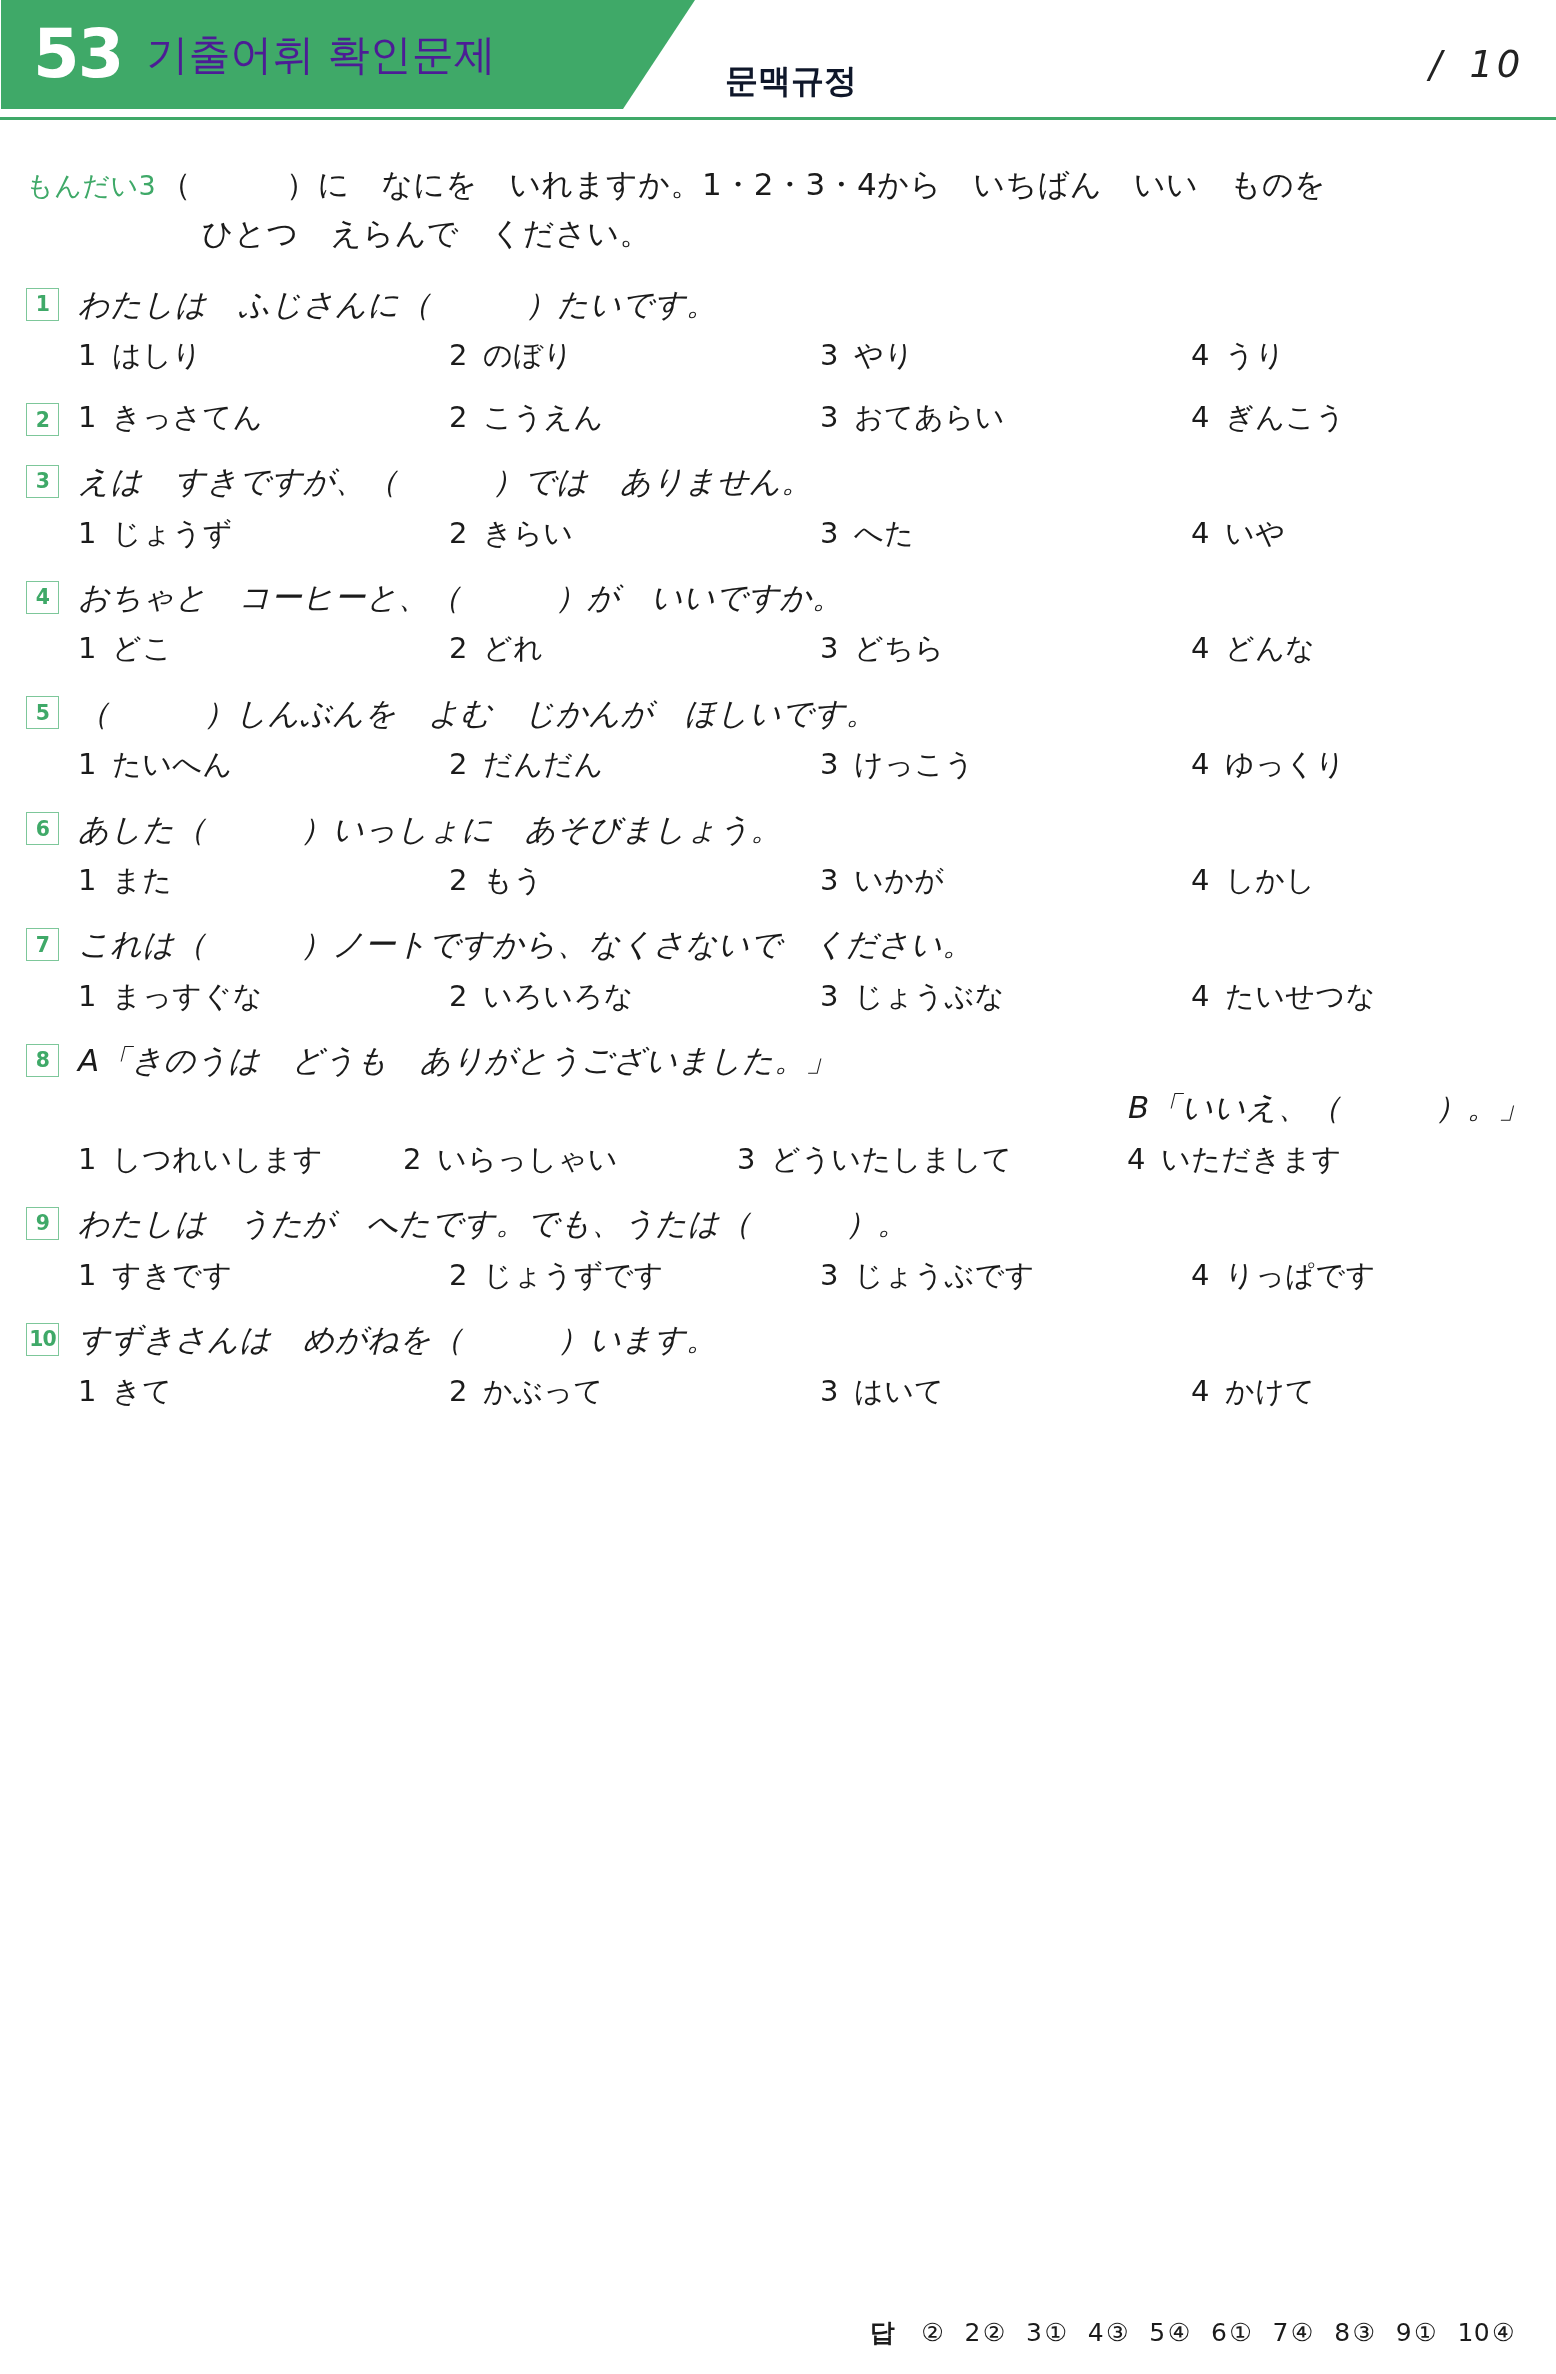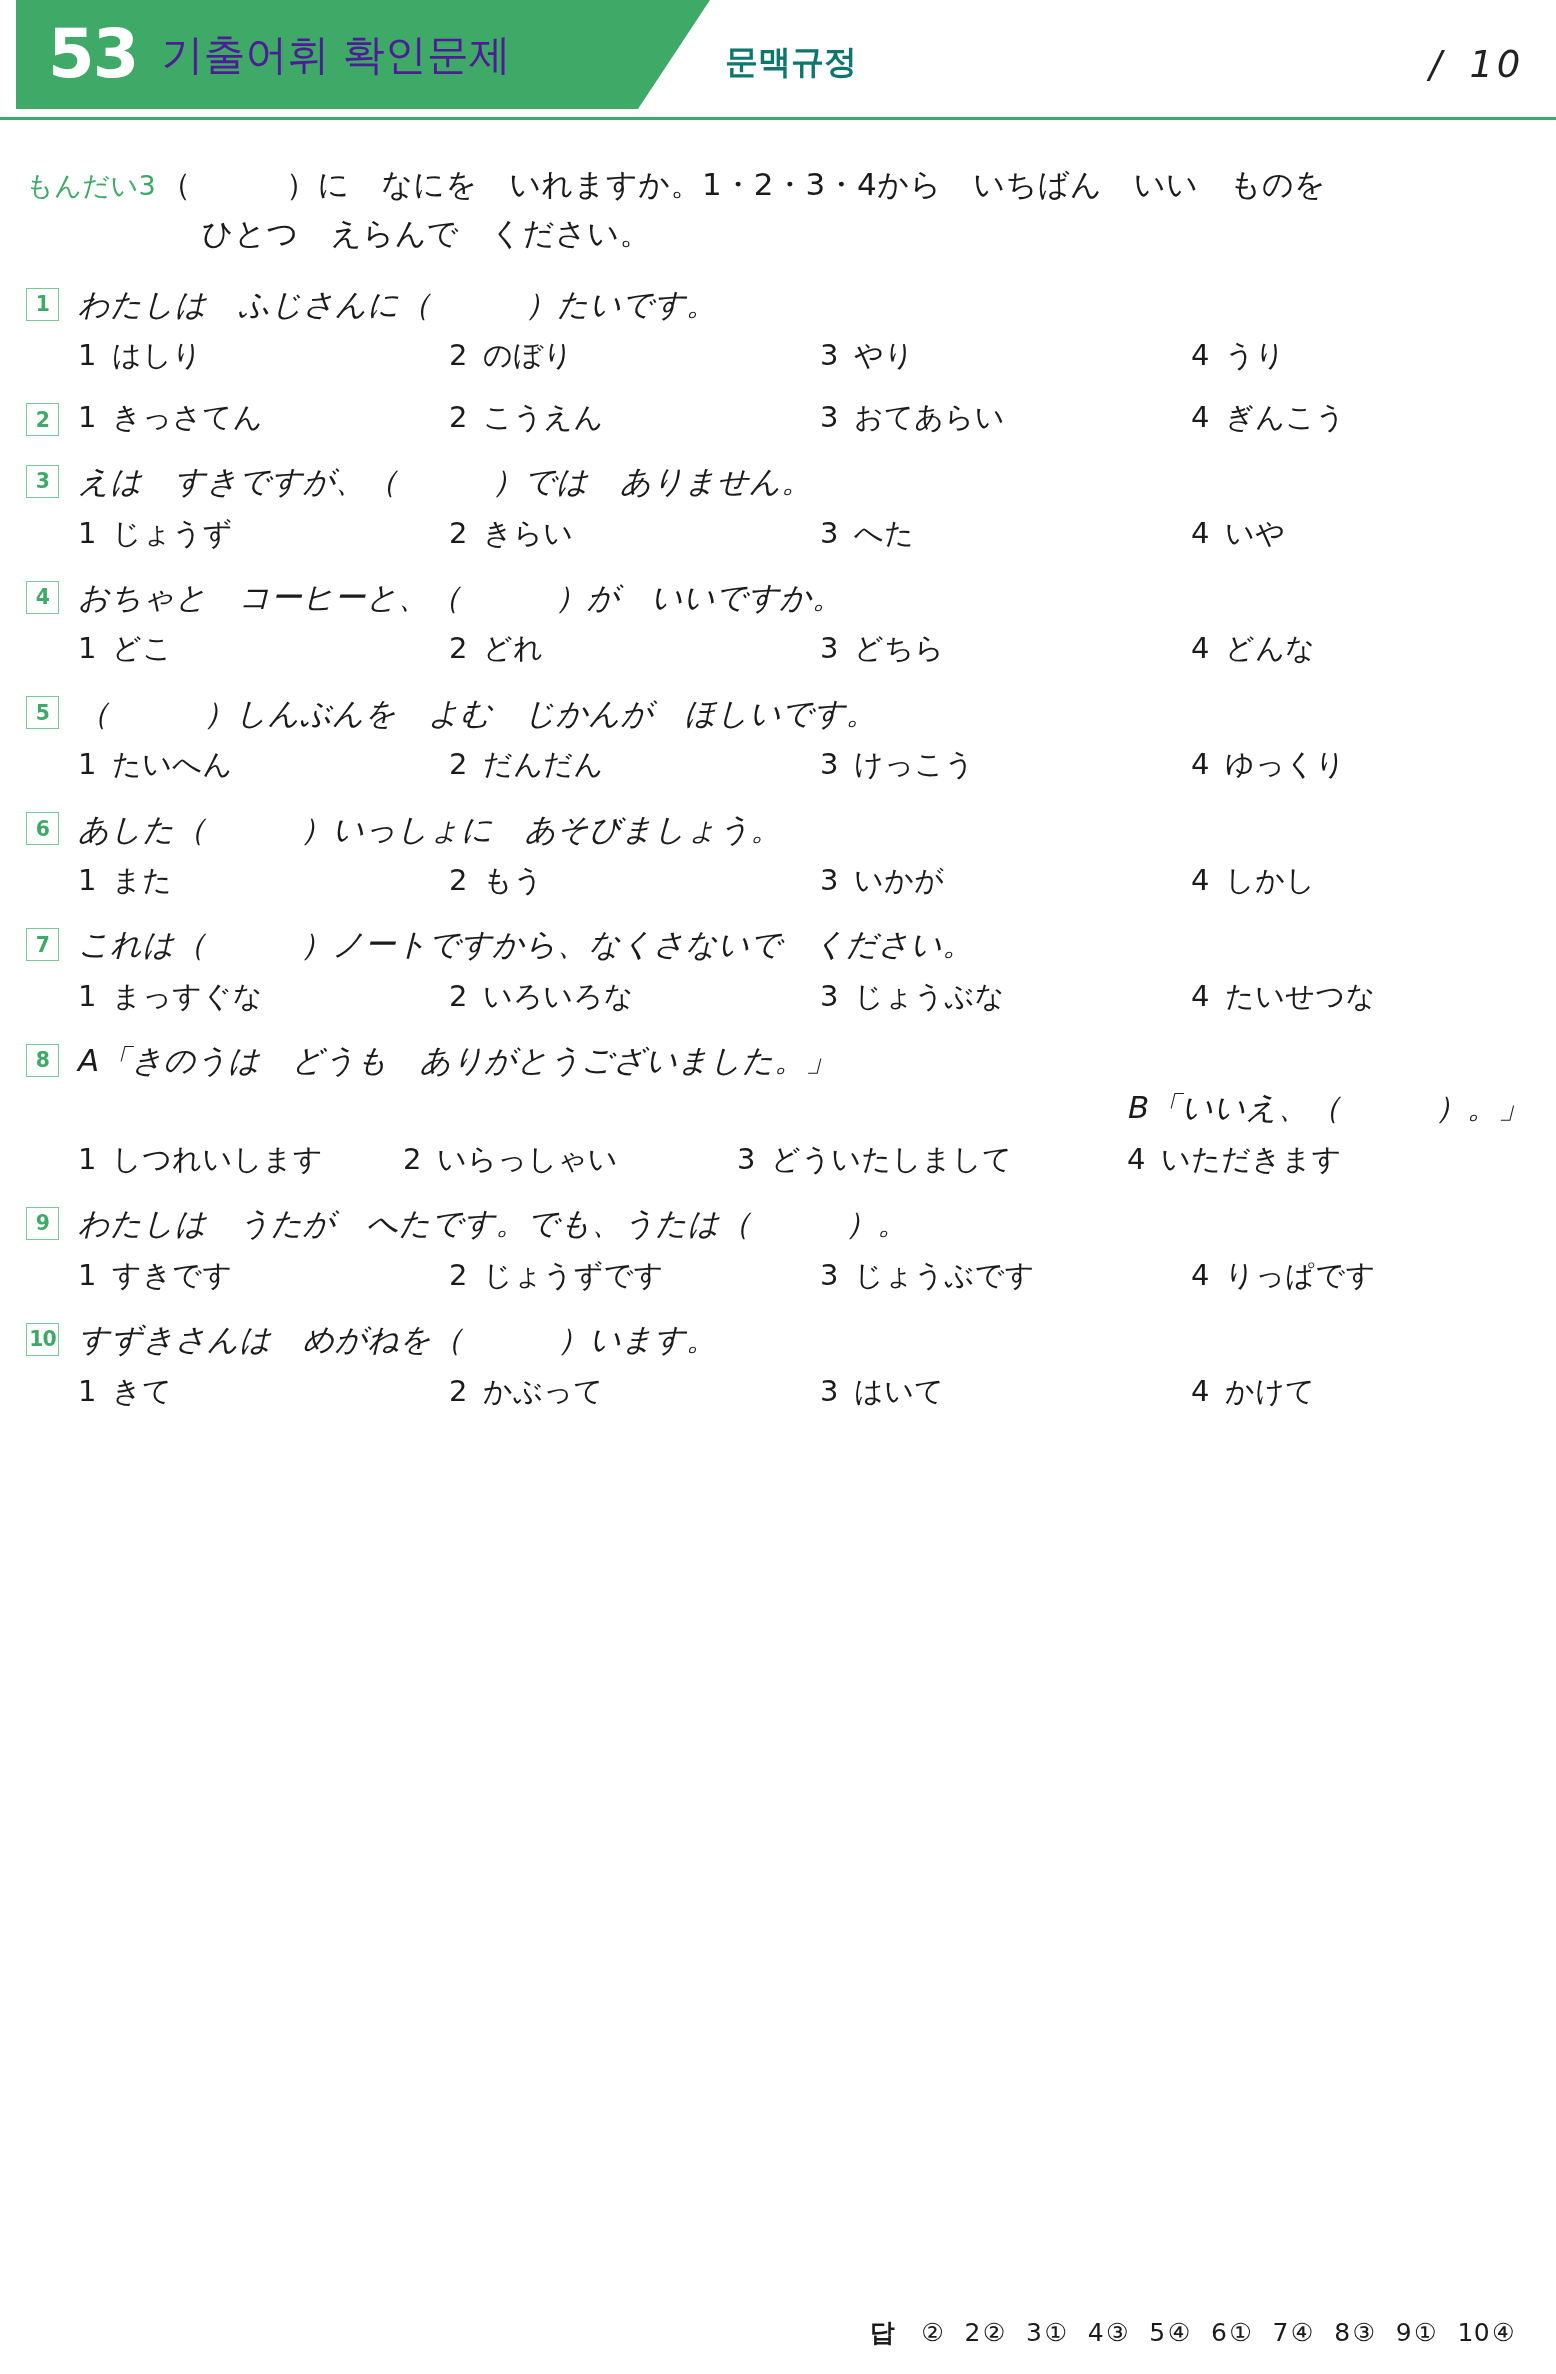--- a/index.html
+++ b/index.html
@@ -16,21 +16,21 @@
     overflow: hidden;
   }
 
   
   .header {
     position: relative;
     height: 119px;
   }
   .header-banner {
     position: absolute;
-    left: 16px;
+    left: 1px;
     top: 0;
     height: 109px;
     width: 694px;
     background: #3fa968;
     display: flex;
     align-items: center;
     padding-left: 32px;
     box-sizing: border-box;
     
     clip-path: polygon(0 0, 100% 0, calc(100% - 72px) 100%, 0 100%);
@@ -46,24 +46,24 @@
   }
   .header-title {
     font-size: 42px;
     color: #4c1d95;
     line-height: 1;
     letter-spacing: 0px;
   }
   .header-sub {
     position: absolute;
     left: 725px;
-    top: 40px;
+    top: 59px;
     font-size: 33px;
     font-weight: bold;
-    color: #0f766e;
+    color: #0f172a;
   }
   .header-score {
     position: absolute;
     right: 32px;
     top: 43px;
     font-size: 37px;
     color: #222;
     letter-spacing: 3.7px;
     font-style: italic;
   }

